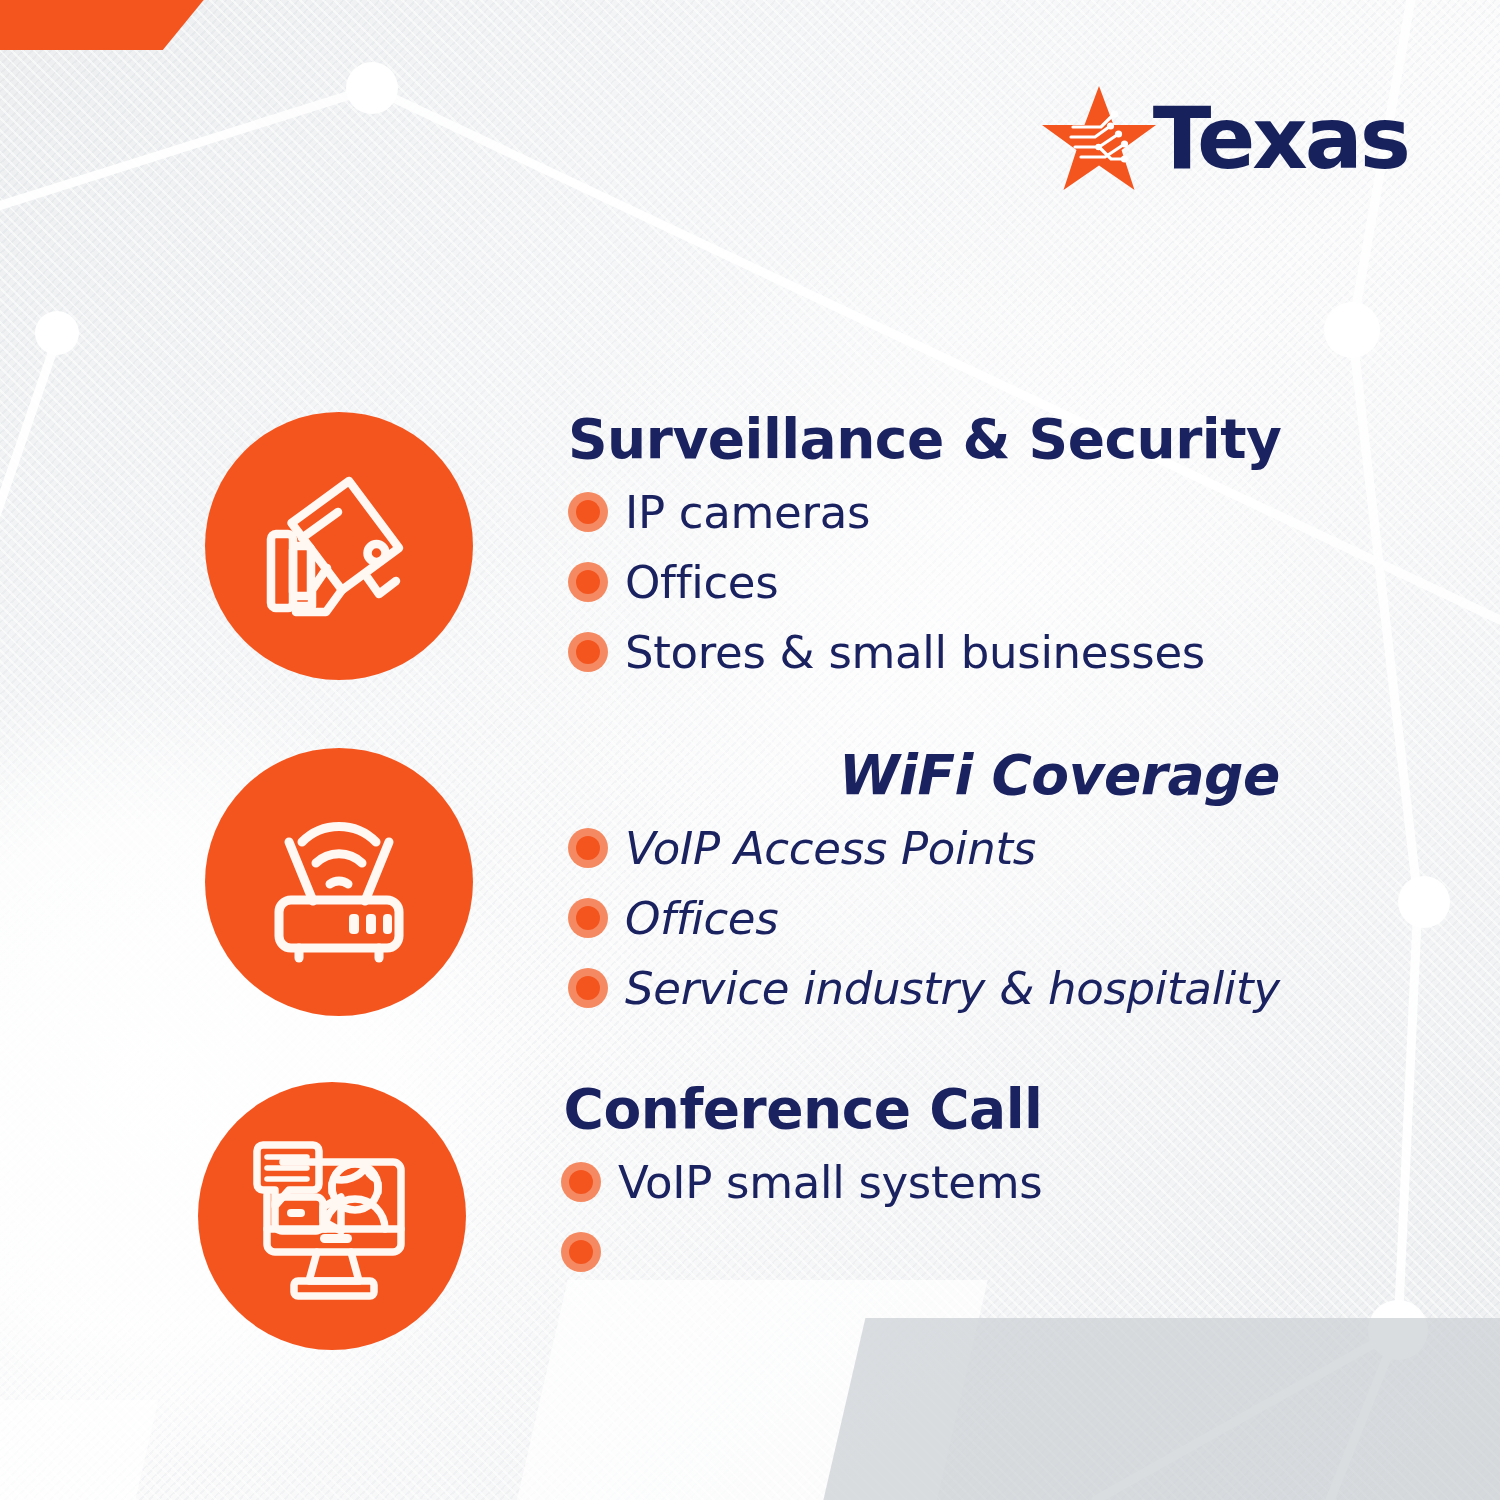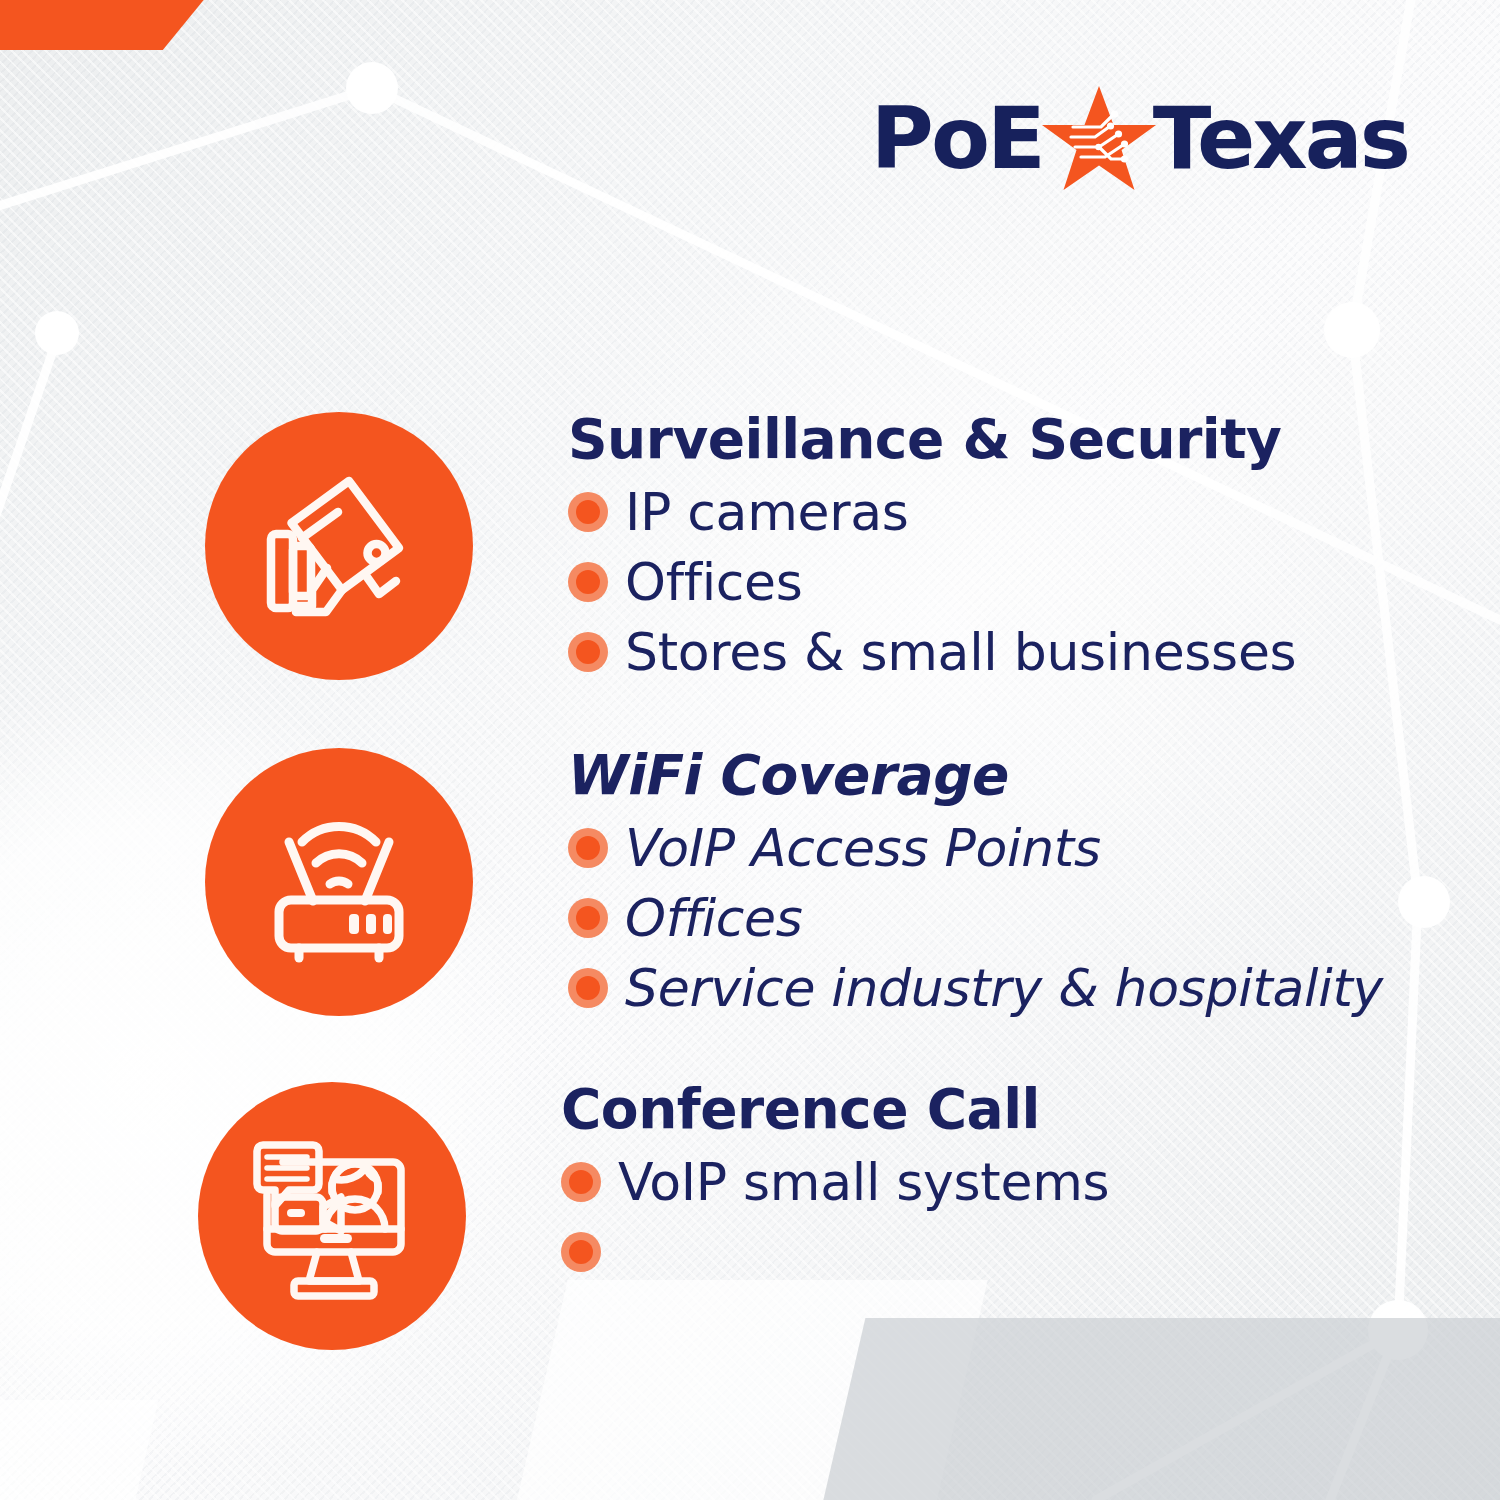--- a/index.html
+++ b/index.html
@@ -97,21 +97,21 @@
     letter-spacing:-3px;
     color:#17215c;
     line-height:1;
   }
   .logo-star { margin:0 -6px 0 -4px; display:block; }
 
   
   .content {
     position:absolute;
     left:0; top:0;
-    width:1500px; height:1216px;
+    width:1500px; height:1216px;text-align:right;
   }
 
   .section {
     position:absolute;
     display:flex;
     align-items:flex-start;
   }
   .sec-1 { left:205px; top:412px; }
   .sec-2 { left:205px; top:748px;font-style:italic; }
   .sec-3 { left:198px; top:1082px; }
@@ -157,21 +157,21 @@
   }
   .bullet-dot::after {
     content:"";
     display:block;
     width:24px; height:24px;
     border-radius:50%;
     background:#f4551f;
   }
   .bullet-label {
     font-family:"DejaVu Sans", sans-serif;
-    font-size:52px;
+    font-size:45px;
     color:#1b2260;
     line-height:1;
     letter-spacing:-0.3px;
     white-space:nowrap;
   }
 </style>
 </head>
 <body>
 
 <div class="canvas">
@@ -202,21 +202,20 @@
     </g>
   </svg>
 
   <div class="panel panel-a"></div>
   <div class="panel panel-b"></div>
   <div class="panel panel-c"></div>
 
   <div class="orange-banner"></div>
 
   <div class="logo">
-    <span class="logo-word">PoE</span>
     <svg class="logo-star" width="120" height="110" viewBox="0 0 120 110">
       <polygon points="60,3 74.5,42 117,42 82.5,67 95.5,107 60,82.5 24.5,107 37.5,67 3,42 45.5,42" fill="#f4551f"></polygon>
       <g stroke="#ffffff" stroke-width="3.2" fill="none" stroke-linecap="round">
         <path d="M34 44 L62 44 L74 32"></path>
         <path d="M32 54 L56 54 L70 44"></path>
         <path d="M36 64 L60 64 L78 52"></path>
         <path d="M42 74 L66 74 L84 62"></path>
         <path d="M60 64 L72 76 L84 76"></path>
       </g>
       <g fill="#ffffff">

